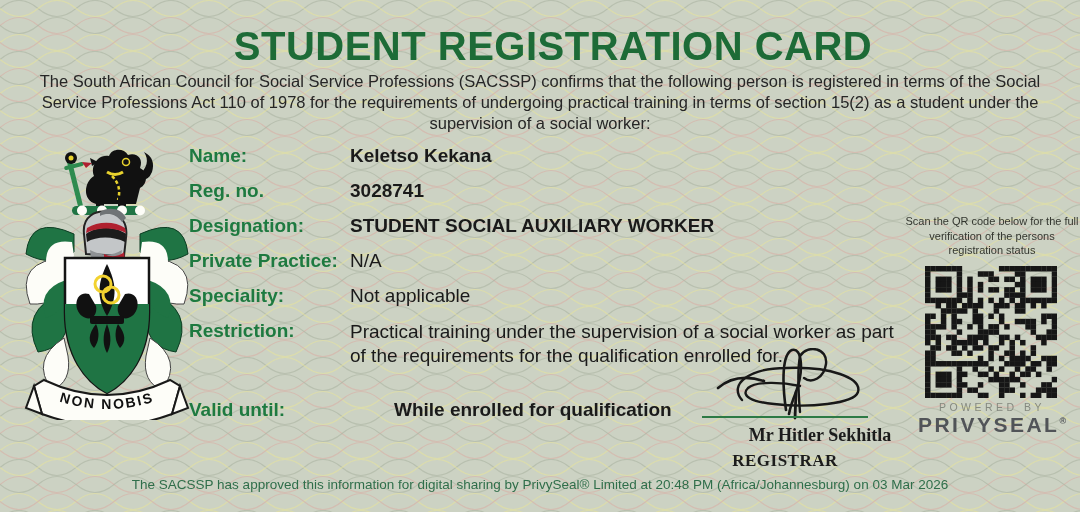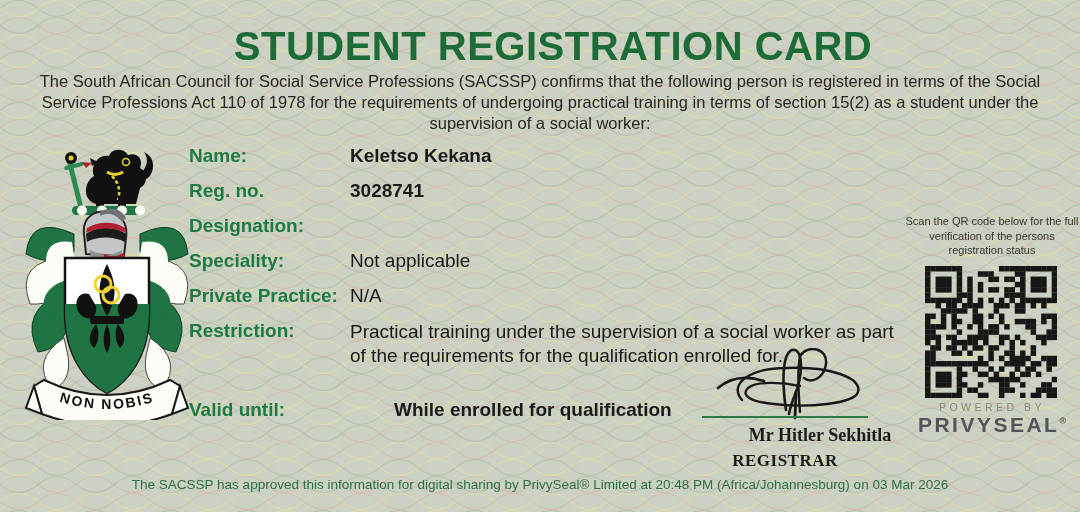--- a/index.html
+++ b/index.html
@@ -155,28 +155,29 @@
     <div class="row">
       <span class="label">Name:</span>
       <span class="value v-bold">Keletso Kekana</span>
     </div>
     <div class="row">
       <span class="label">Reg. no.</span>
       <span class="value v-bold">3028741</span>
     </div>
     <div class="row">
       <span class="label">Designation:</span>
+      <span class="value v-bold">STUDENT SOCIAL AUXILIARY WORKER</span>
+    </div>
+    <div class="row">
+      <span class="label">Private Practice:</span>
+      <span class="value">N/A</span>
     </div>
     <div class="row">
       <span class="label">Speciality:</span>
       <span class="value">Not applicable</span>
-    </div>
-    <div class="row">
-      <span class="label">Private Practice:</span>
-      <span class="value">N/A</span>
     </div>
     <div class="row row-restriction">
       <span class="label">Restriction:</span>
       <span class="value">Practical training under the supervision of a social worker as part of the requirements for the qualification enrolled for.</span>
     </div>
     <div class="row row-valid">
       <span class="label">Valid until:</span>
       <span class="value v-bold">While enrolled for qualification</span>
     </div>
   </div>

